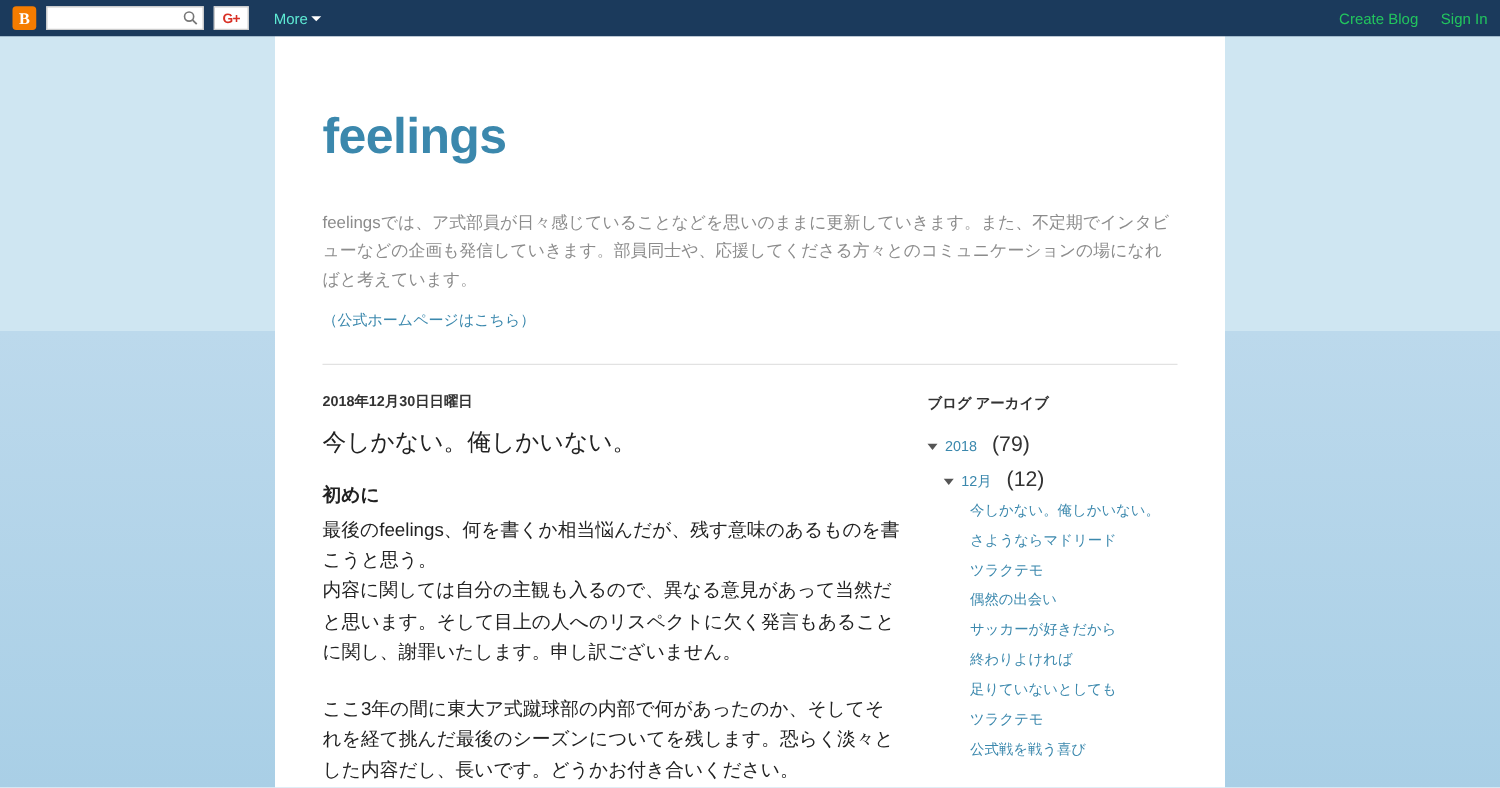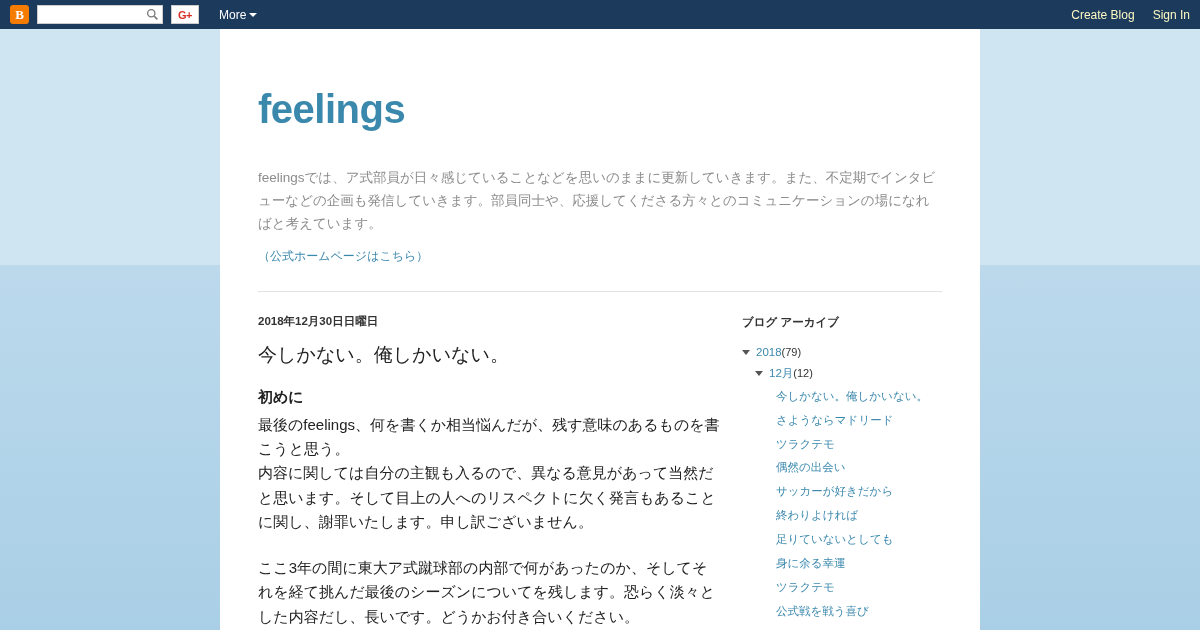--- a/index.html
+++ b/index.html
@@ -54,39 +54,39 @@
   }
   .gplus {
     width: 28px; height: 19px;
     background: #fff;
     border: 1px solid #ccc;
     display: flex; align-items: center; justify-content: center;
     font-size: 11px; color: #d93025; font-weight: bold;
     letter-spacing: -0.5px;
   }
   .more {
-    color: #ffffff;
+    color: #5eead4;
     font-size: 12px;
     margin-left: 12px;
     display: flex; align-items: center; gap: 3px;
     cursor: pointer;
   }
   .caret-down {
     width: 0; height: 0;
     border-left: 4px solid transparent;
     border-right: 4px solid transparent;
     border-top: 4px solid #fff;
     display: inline-block;
   }
   .nav-right {
     margin-left: auto;
     display: flex; align-items: center; gap: 18px;
   }
   .nav-right a {
-    color: #fef9c3; font-size: 12px; text-decoration: none;
+    color: #22c55e; font-size: 12px; text-decoration: none;
   }
 
   
   .page {
     width: 760px;
     margin: 0 auto;
     background: #ffffff;
     min-height: 601px;
     padding: 0 38px;
   }
@@ -170,21 +170,21 @@
   .tri-down {
     border-left: 4px solid transparent;
     border-right: 4px solid transparent;
     border-top: 5px solid #555;
   }
   .arch-link {
     color: #3b88ad;
     text-decoration: none;
     font-size: 11.5px;
   }
-  .arch-count { color: #333; margin-left: 0; font-size: 11px; }
+  .arch-count { color: #333; margin-left: 12px; font-size: 17px; }
   .post-link { color: #3b88ad; text-decoration: none; font-size: 11.5px; line-height: 1.3; }
 </style>
 </head>
 <body>
 
 <div class="navbar">
   <div class="nav-left">
     <div class="blogger-b">B</div>
     <div class="search-wrap">
       <input type="text" placeholder="" style="">
@@ -259,23 +259,20 @@
         <li class="arch-post">
             <a class="post-link" href="#">サッカーが好きだから</a>
           </li>
         <li class="arch-post">
             <a class="post-link" href="#">終わりよければ</a>
           </li>
         <li class="arch-post">
             <a class="post-link" href="#">足りていないとしても</a>
           </li>
         <li class="arch-post">
-            <a class="post-link" href="#">身に余る幸運</a>
-          </li>
-        <li class="arch-post">
             <a class="post-link" href="#">ツラクテモ</a>
           </li>
         <li class="arch-post">
             <a class="post-link" href="#">公式戦を戦う喜び</a>
           </li>
 
       </ul>
     </div>
 
   </div>

